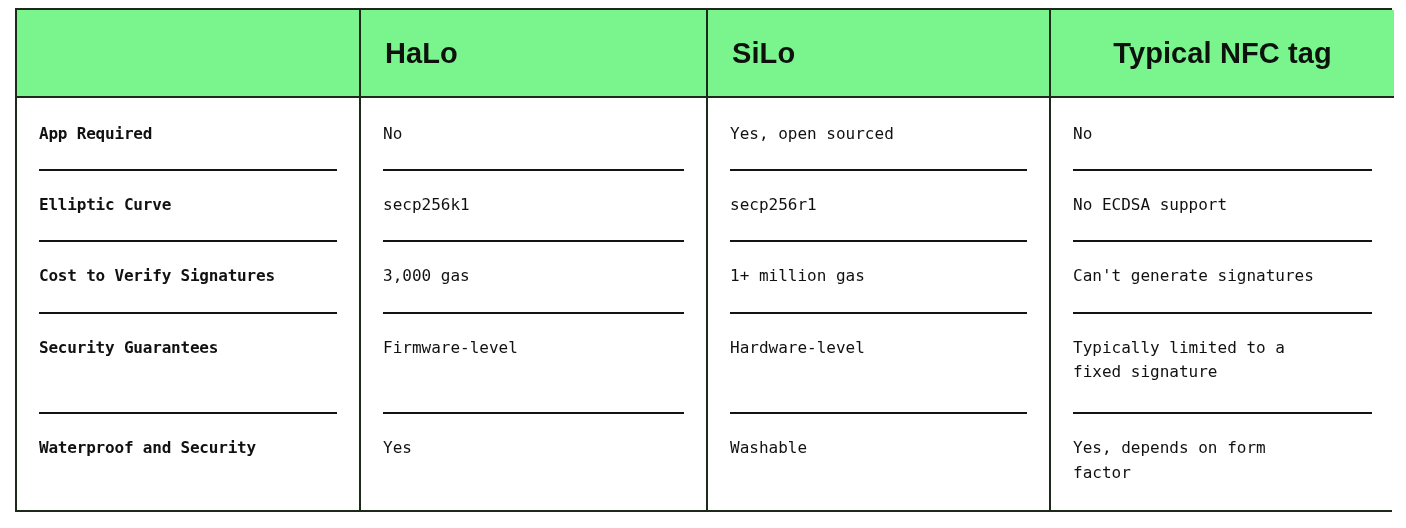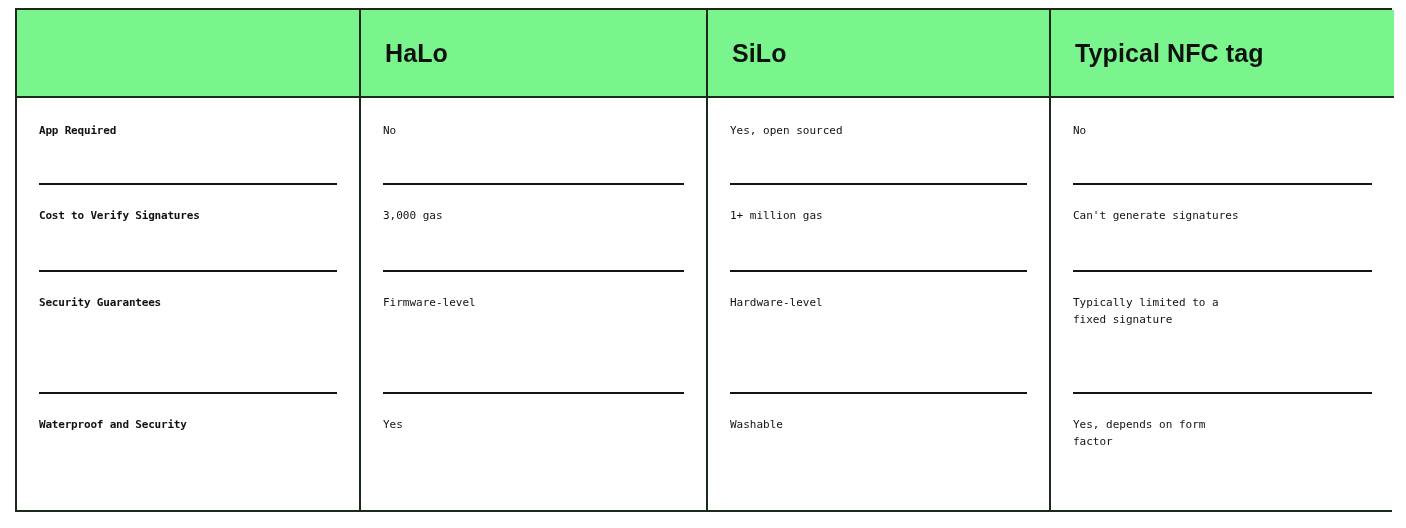--- a/index.html
+++ b/index.html
@@ -42,44 +42,44 @@
   thead th {
     background: #7af58e;
     border-right: 2px solid #1b2a1b;
     border-bottom: 2px solid #1b2a1b;
     padding: 0 24px;
     height: 86px;
     text-align: left;
     vertical-align: middle;
     font-family: "Liberation Sans", sans-serif;
     font-weight: 700;
-    font-size: 25px;
+    font-size: 29px;
     letter-spacing: 0.1px;
     color: #0d120d;
   }
-  thead th.last { border-right: none; }
+  thead th.last { border-right: none; text-align: center; }
 
   
   tbody td {
     border-right: 2px solid #1b2a1b;
     padding: 0;
     vertical-align: top;
     background: #ffffff;
   }
   tbody td.last { border-right: none; }
 
   
   .cell {
     box-sizing: border-box;
     height: 100%;
     margin: 0 22px;
     padding-top: 22px;
     border-top: 2px solid #141414;
     font-family: "DejaVu Sans Mono", "Liberation Mono", monospace;
-    font-size: 11px;
+    font-size: 16px;
     line-height: 1.55;
     color: #111111;
     white-space: pre-line;
   }
   
   tbody tr.first-row .cell {
     border-top: none;
     padding-top: 24px;
   }
   .cell.label {
@@ -122,20 +122,34 @@
           <div class="cell">No</div>
         </td>
         <td>
           <div class="cell">Yes, open sourced</div>
         </td>
         <td class="last">
           <div class="cell">No</div>
         </td>
       </tr>
 
+      <tr class="r-std">
+        <td>
+          <div class="cell label">Elliptic Curve</div>
+        </td>
+        <td>
+          <div class="cell">secp256k1</div>
+        </td>
+        <td>
+          <div class="cell">secp256r1</div>
+        </td>
+        <td class="last">
+          <div class="cell">No ECDSA support</div>
+        </td>
+      </tr>
 
       <tr class="r-std">
         <td>
           <div class="cell label">Cost to Verify Signatures</div>
         </td>
         <td>
           <div class="cell">3,000 gas</div>
         </td>
         <td>
           <div class="cell">1+ million gas</div>

